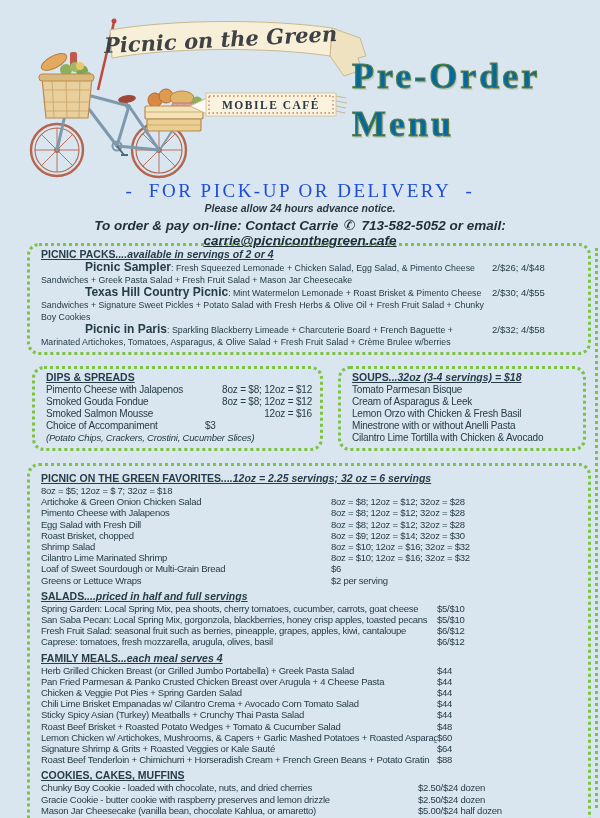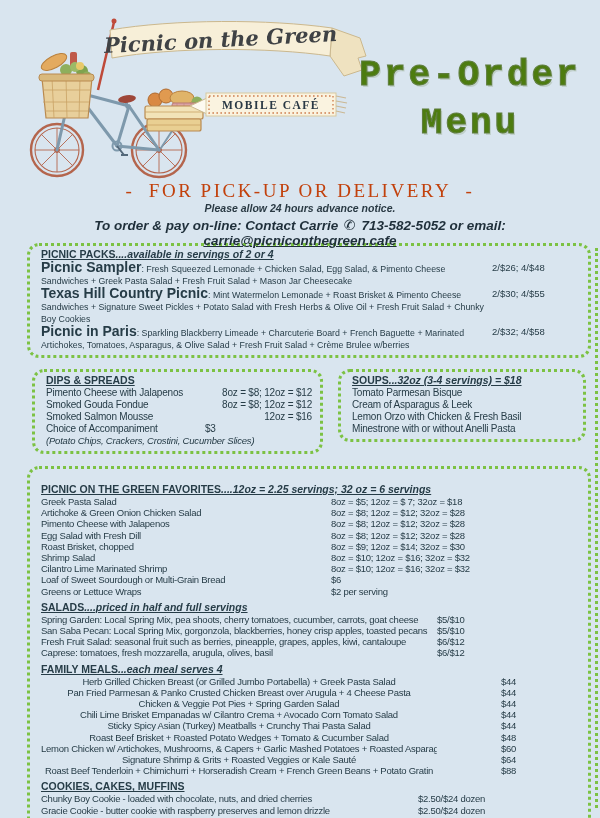--- a/index.html
+++ b/index.html
@@ -6,29 +6,29 @@
   html,body { background:#b9c6d2; }
   .page {
     position:relative; width:600px; height:818px; overflow:hidden;
     background:#d9e5ef; font-family:"Liberation Sans", sans-serif;
     color:#263c47;
   }
   
   .header { position:relative; height:243px; }
   .illo { position:absolute; left:14px; top:10px; }
   .preorder {
-    position:absolute; right:12px; top:52px; width:236px; text-align:center;
-    font-family:Liberation Mono, monospace; font-weight:bold; font-size:36px; line-height:48px;
-    color:#4d7c0f; letter-spacing:3px; -webkit-text-stroke:1.1px #5f7e3e;
+    position:absolute; right:12px; top:52px; width:236px; 
+    font-family:Liberation Serif, serif; font-weight:bold; font-size:36px; line-height:48px;
+    color:#0369a1; letter-spacing:3px; -webkit-text-stroke:1.1px #5f7e3e;
     text-shadow:1.5px 1.5px 0 rgba(120,145,90,0.25);
   }
   .pickup {
     position:absolute; top:180px; left:0; width:100%; text-align:center;
     font-family:"Liberation Serif", serif; font-size:19px; letter-spacing:2.5px;
-    color:#c2410c;
+    color:#1d4ed8;
   }
   .notice {
     position:absolute; top:202px; left:0; width:100%; text-align:center;
     font-style:italic; font-weight:bold; font-size:10.5px; color:#2a3a44;
   }
   .contact {
     position:absolute; top:217px; left:0; width:100%; text-align:center;
     font-style:italic; font-weight:bold; font-size:13.5px; color:#1f2f3a;
   }
   .contact .ph-ic { font-style:normal; font-family:"DejaVu Sans", sans-serif; font-size:14px; padding:0 2px; }
@@ -38,42 +38,42 @@
     border:3px dotted #7cc243; border-radius:12px;
     margin:0 9px 6px 27px; padding:2px 8px 4px 11px;
   }
   .sec-title { text-decoration:underline; text-underline-offset:1px; font-size:10.5px; line-height:13px; white-space:nowrap; }
   .sec-title b { font-weight:bold; }
   .sec-title i { font-style:italic; font-weight:bold; }
   .row { line-height:11.6px; font-size:10px; }
   .row .price { white-space:nowrap; }
   
   .packs .row { display:grid; grid-template-columns:1fr 88px; line-height:11px; margin-top:1px; }
-  .packs .pname { font-weight:bold; font-size:14px; }
+  .packs .pname { font-weight:bold; font-size:12px;margin-left:44px; }
   .packs .pdesc { font-size:8.8px; }
   .packs .price { font-size:9.5px; align-self:start; }
   
   .two-col { display:flex; gap:5px; margin:0 9px 7px 27px; align-items:flex-start; }
   .two-col .box { margin:5px; }
   .dips { width:291px; flex:none; }
   .soups { flex:1; }
   .dips .row { display:flex; letter-spacing:-0.2px; line-height:12px; }
   .dips .price { margin-left:auto; }
   .dips .price.left-fix { width:107px; text-align:left; }
   .dips .note { font-style:italic; font-size:9.5px; line-height:12px; letter-spacing:-0.2px; }
   .soups .row { line-height:12px; letter-spacing:-0.2px; }
   
   .main { padding-bottom:2px; }
   .main .sub { margin-top:4px; }
-  .main .sub:first-child { margin-top:12px; }
+  .main .sub:first-child { margin-top:4px; }
   .main .row { line-height:11.2px; font-size:9.5px; letter-spacing:-0.25px; display:grid; }
   .main .row .iname { white-space:nowrap; overflow:hidden; }
   .fav .row     { grid-template-columns:290px 1fr; }
   .salads .row  { grid-template-columns:396px 1fr; }
-  .family .row  { grid-template-columns:396px 1fr;text-align:center; }
+  .family .row  { grid-template-columns:396px 1fr; }
   .cookies .row { grid-template-columns:377px 1fr; }
   .edge-dots {
     position:absolute; right:2px; top:248px; height:560px; width:0;
     border-left:3px dotted #7cc243;
   }
 </style>
 </head>
 <body>
 
 <div class="page">
@@ -244,32 +244,34 @@
 
 
           <div class="row">
             <span class="iname">Lemon Orzo with Chicken &amp; Fresh Basil</span>
           </div>
 
           <div class="row">
             <span class="iname">Minestrone with or without Anelli Pasta</span>
           </div>
 
+          <div class="row">
+            <span class="iname">Cilantro Lime Tortilla with Chicken &amp; Avocado</span>
+          </div>
         </div>
     </section>
   </div>
 
   <section class="box main">
 
     <div class="sub fav">
       <div class="sec-title"><b>PICNIC ON THE GREEN FAVORITES</b><i>....12oz = 2.25 servings; 32 oz = 6 servings</i></div>
       <div>
 
           <div class="row">
-            <span class="iname">Greek Pasta Salad</span>
             <span class="price">8oz = $5; 12oz = $&nbsp;7; 32oz = $18</span>
           </div>
 
           <div class="row">
             <span class="iname">Artichoke &amp; Green Onion Chicken Salad</span>
             <span class="price">8oz = $8; 12oz = $12; 32oz = $28</span>
           </div>
 
           <div class="row">
             <span class="iname">Pimento Cheese with Jalapenos</span>

